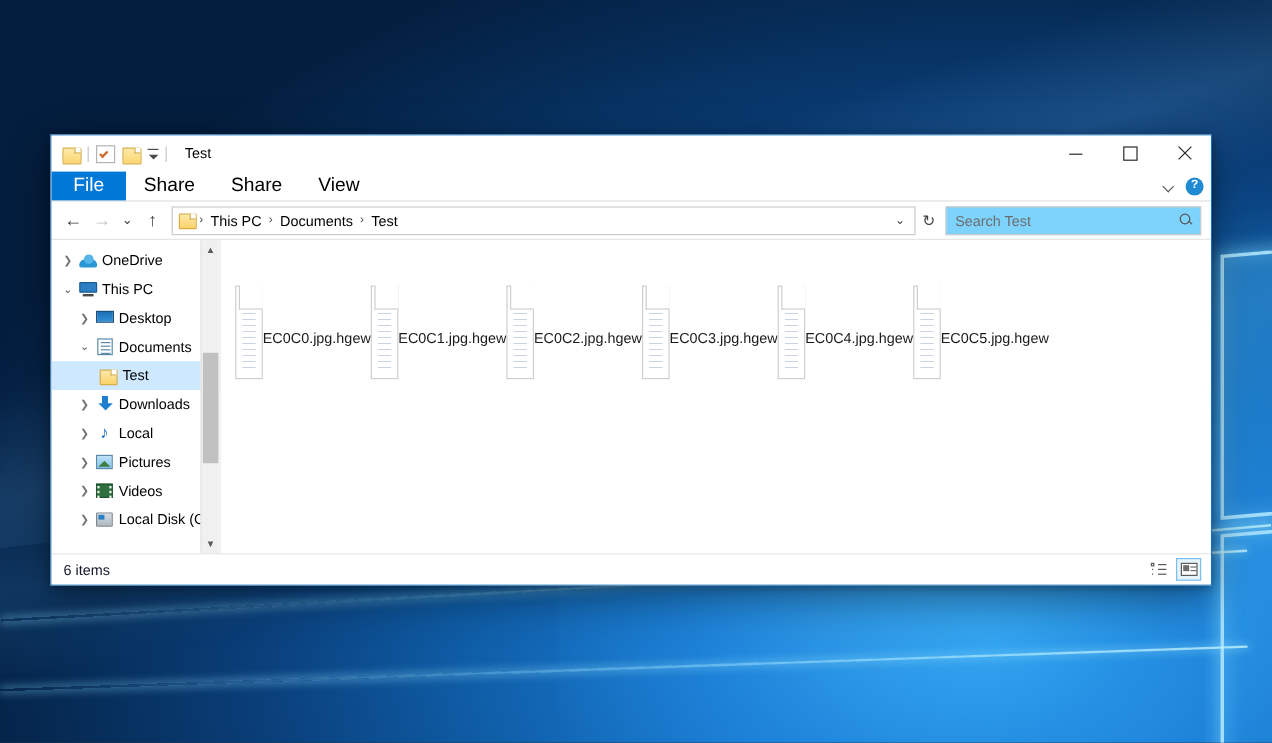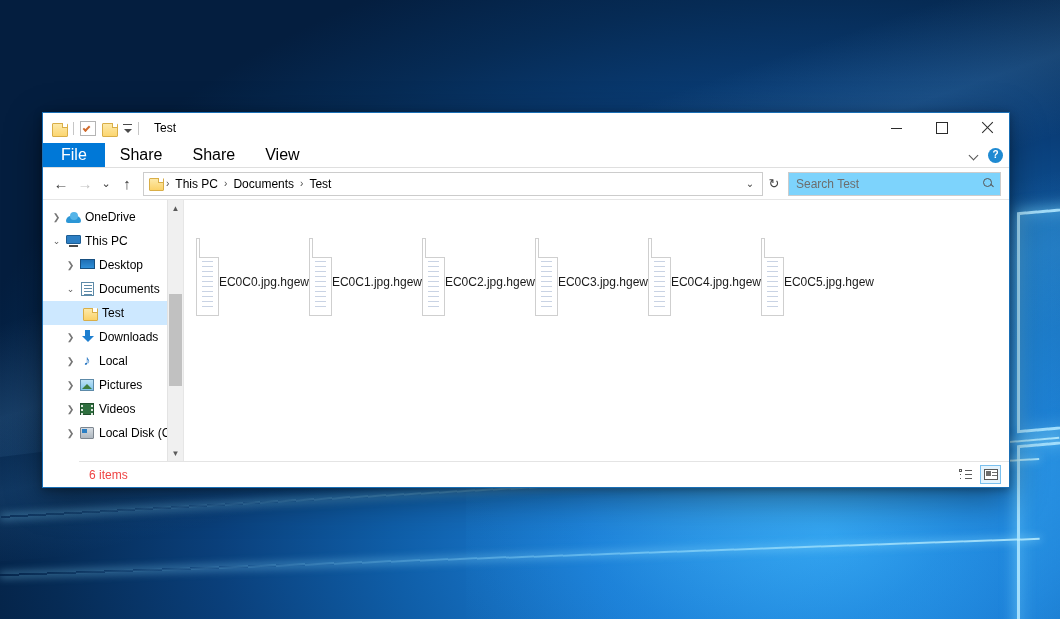--- a/index.html
+++ b/index.html
@@ -348,21 +348,21 @@
     margin-top: 9px; font-size: 12px; color: #1a1a1a; text-align: center; white-space: nowrap;
   }
 
   
   .statusbar {
     height: 25px; min-height: 25px;
     border-top: 1px solid #e4e4e4;
     background: #ffffff;
     display: flex; align-items: center;
     padding: 0 8px 0 10px;
-    font-size: 12px; color: #ef4444; margin-left: 36px;
+    font-size: 12px; color: #0f172a;
   }
   .status-views { margin-left: auto; display: flex; align-items: center; gap: 4px; }
   .viewbtn {
     width: 21px; height: 19px; display: flex; align-items: center; justify-content: center;
     box-sizing: border-box;
   }
   .viewbtn.active { border: 1px solid #7ac0ef; background: #e5f3fc; }
   .vi-details { width: 13px; height: 11px; position: relative; }
   .vi-details::before {
     content: ""; position: absolute; left: 0; top: 0; width: 3px; height: 3px;

